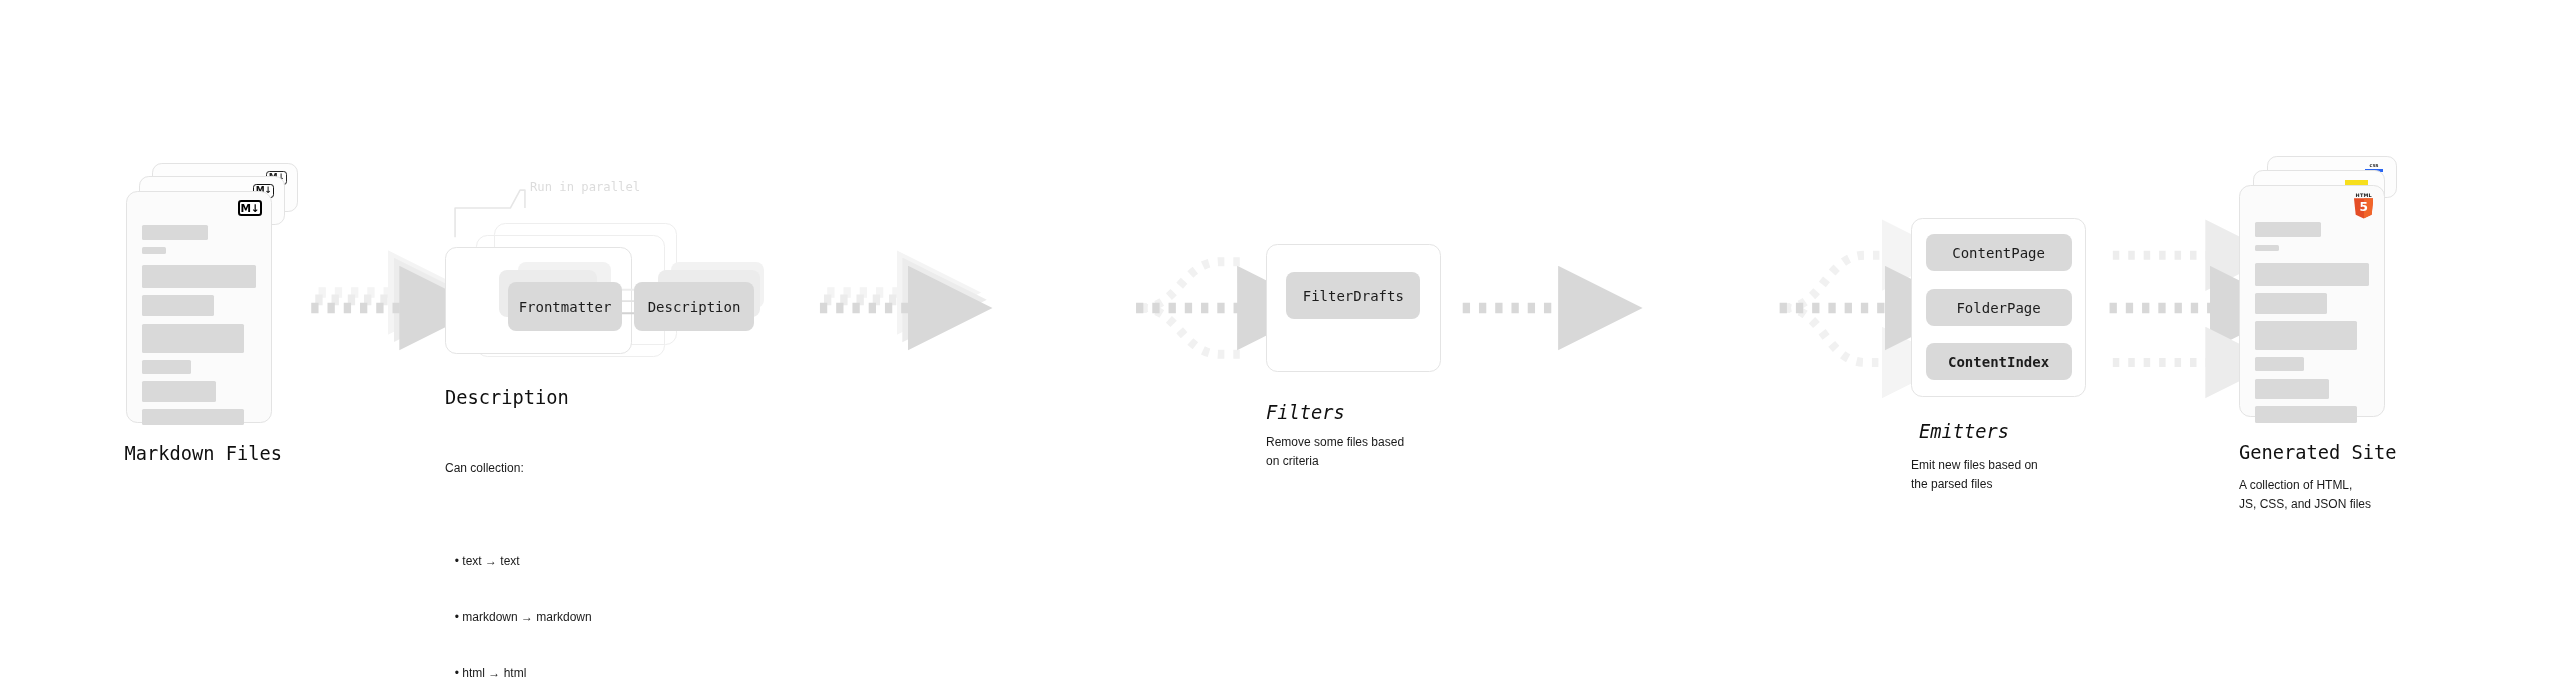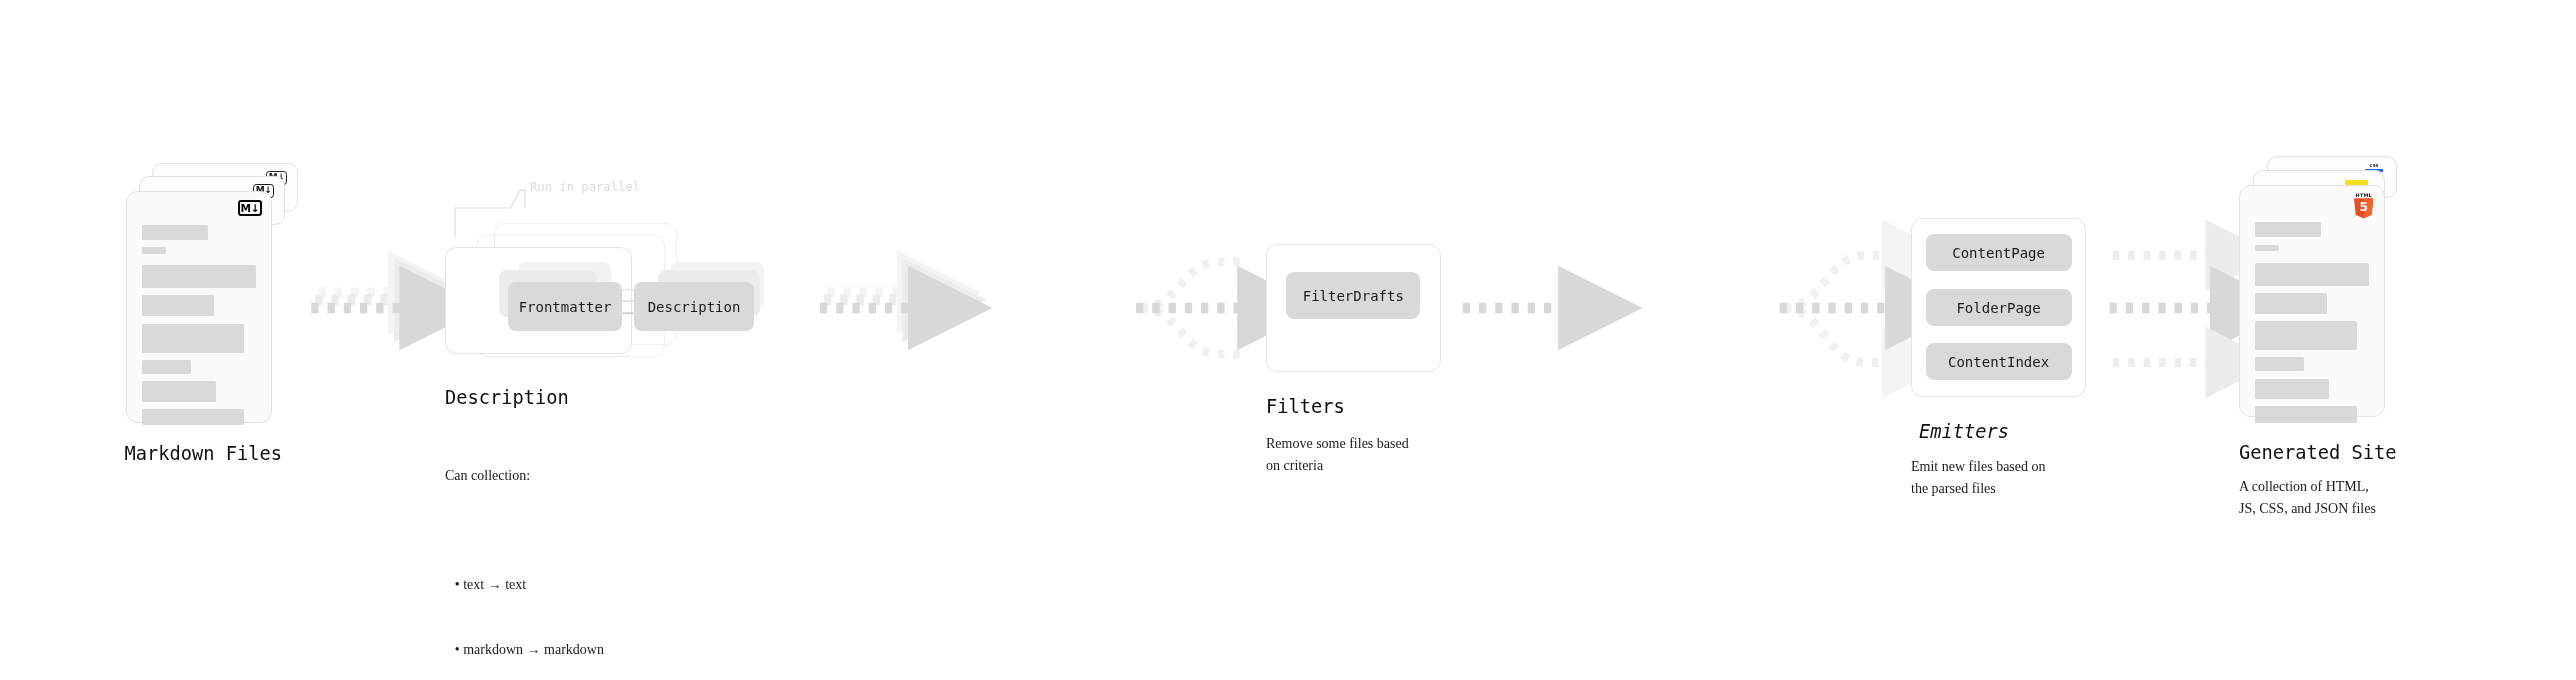--- a/index.html
+++ b/index.html
@@ -110,22 +110,22 @@
   .chip-ghost2 { background: #f2f2f2; }
 
   
   .title {
     position: absolute;
     font-size: 18.7px; color: #0f0f0f; white-space: nowrap;
     font-family: "DejaVu Sans Mono", "Liberation Mono", monospace;
   }
   .desc {
     position: absolute;
-    font-size: 14px; line-height: 1.55; color: #1a1a1a;
-    font-family: Liberation Serif, serif;
+    font-size: 12px; line-height: 1.55; color: #1a1a1a;
+    font-family: Liberation Sans, sans-serif;
     white-space: pre;
   }
   .parallel-label {
     position: absolute;
     font-size: 12.2px; color: #dcdcdc; white-space: nowrap;
     font-family: "DejaVu Sans Mono", "Liberation Mono", monospace;
   }
   .bullets { list-style: none; }
   .bullets li { white-space: pre; }
 
@@ -253,31 +253,31 @@
         <li style="padding-left:9.8px;text-align:center;">• markdown → markdown</li>
         <li style="padding-left:9.8px;">• html → html</li>
       </ul>
     </div>
   </div>
 
 
   <div class="node" style="left:1266px; top:244px;">
     <div class="group-box" style="left:0px; top:0px; width:175px; height:128px;"></div>
     <div class="chip" style="left:20.3px; top:28.4px; width:134px; height:47px;">FilterDrafts</div>
-    <div class="title" style="left:0px; top:152px;">Filters</div>
+    <div class="title" style="left:0px; top:158px;font-style:italic;">Filters</div>
     <div class="desc" style="left:0px; top:189px;">Remove some files based
 on criteria</div>
   </div>
 
 
   <div class="node" style="left:1911px; top:218px;">
     <div class="group-box" style="left:0px; top:0px; width:175px; height:179px;"></div>
     <div class="chip" style="left:14.6px; top:16.3px; width:146px; height:37px;">ContentPage</div>
     <div class="chip" style="left:14.6px; top:71px; width:146px; height:37px;">FolderPage</div>
-    <div class="chip" style="left:14.6px; top:125px; width:146px; height:37px;">ContentIndex</div>
+    <div class="chip" style="left:14.6px; top:125px; width:146px; height:37px;font-weight:bold;">ContentIndex</div>
     <div class="title" style="left:8px; top:203px;font-style:italic;">Emitters</div>
     <div class="desc" style="left:0px; top:238px;">Emit new files based on
 the parsed files</div>
   </div>
 
   <div class="node" style="left:2239px; top:156px;">
     <div class="card-stack" style="width:179px; height:268px;">
 
       <div class="card card-ghost" style="left:28px; top:0px; width:130px; height:42px; border-radius:9.8px;">
         <div class="badge css-badge" style="right:13px; top:7.3px;">

